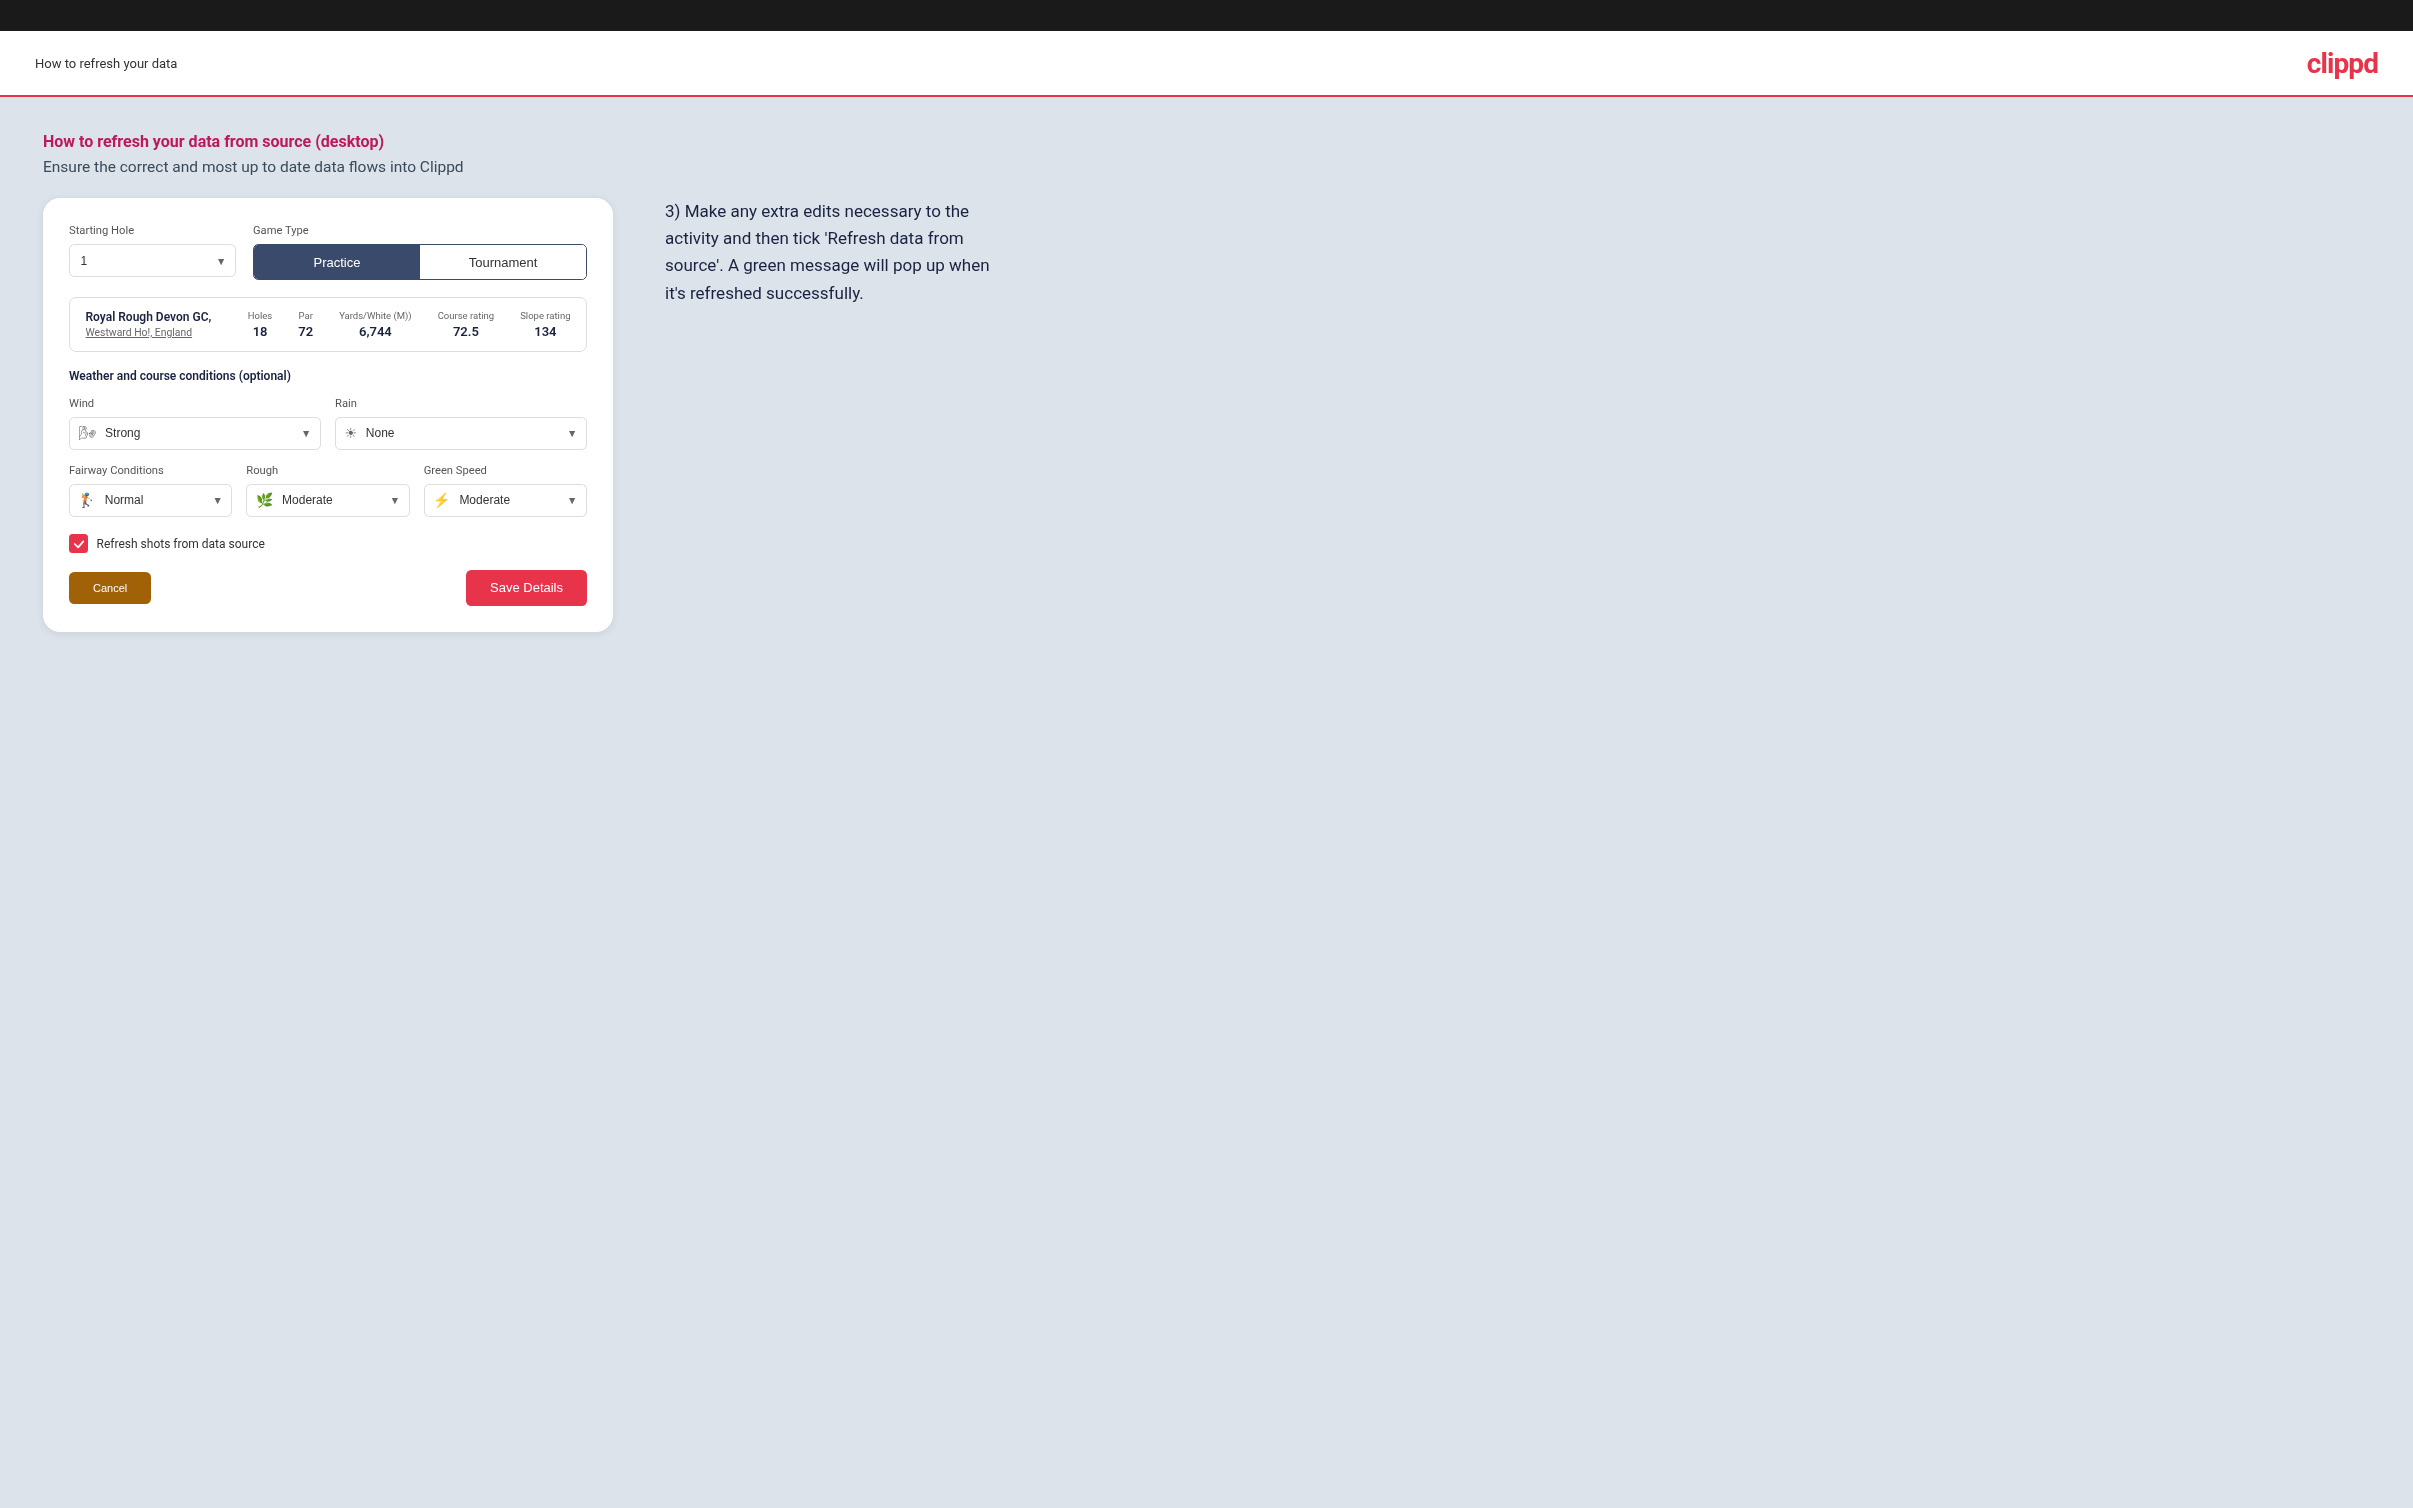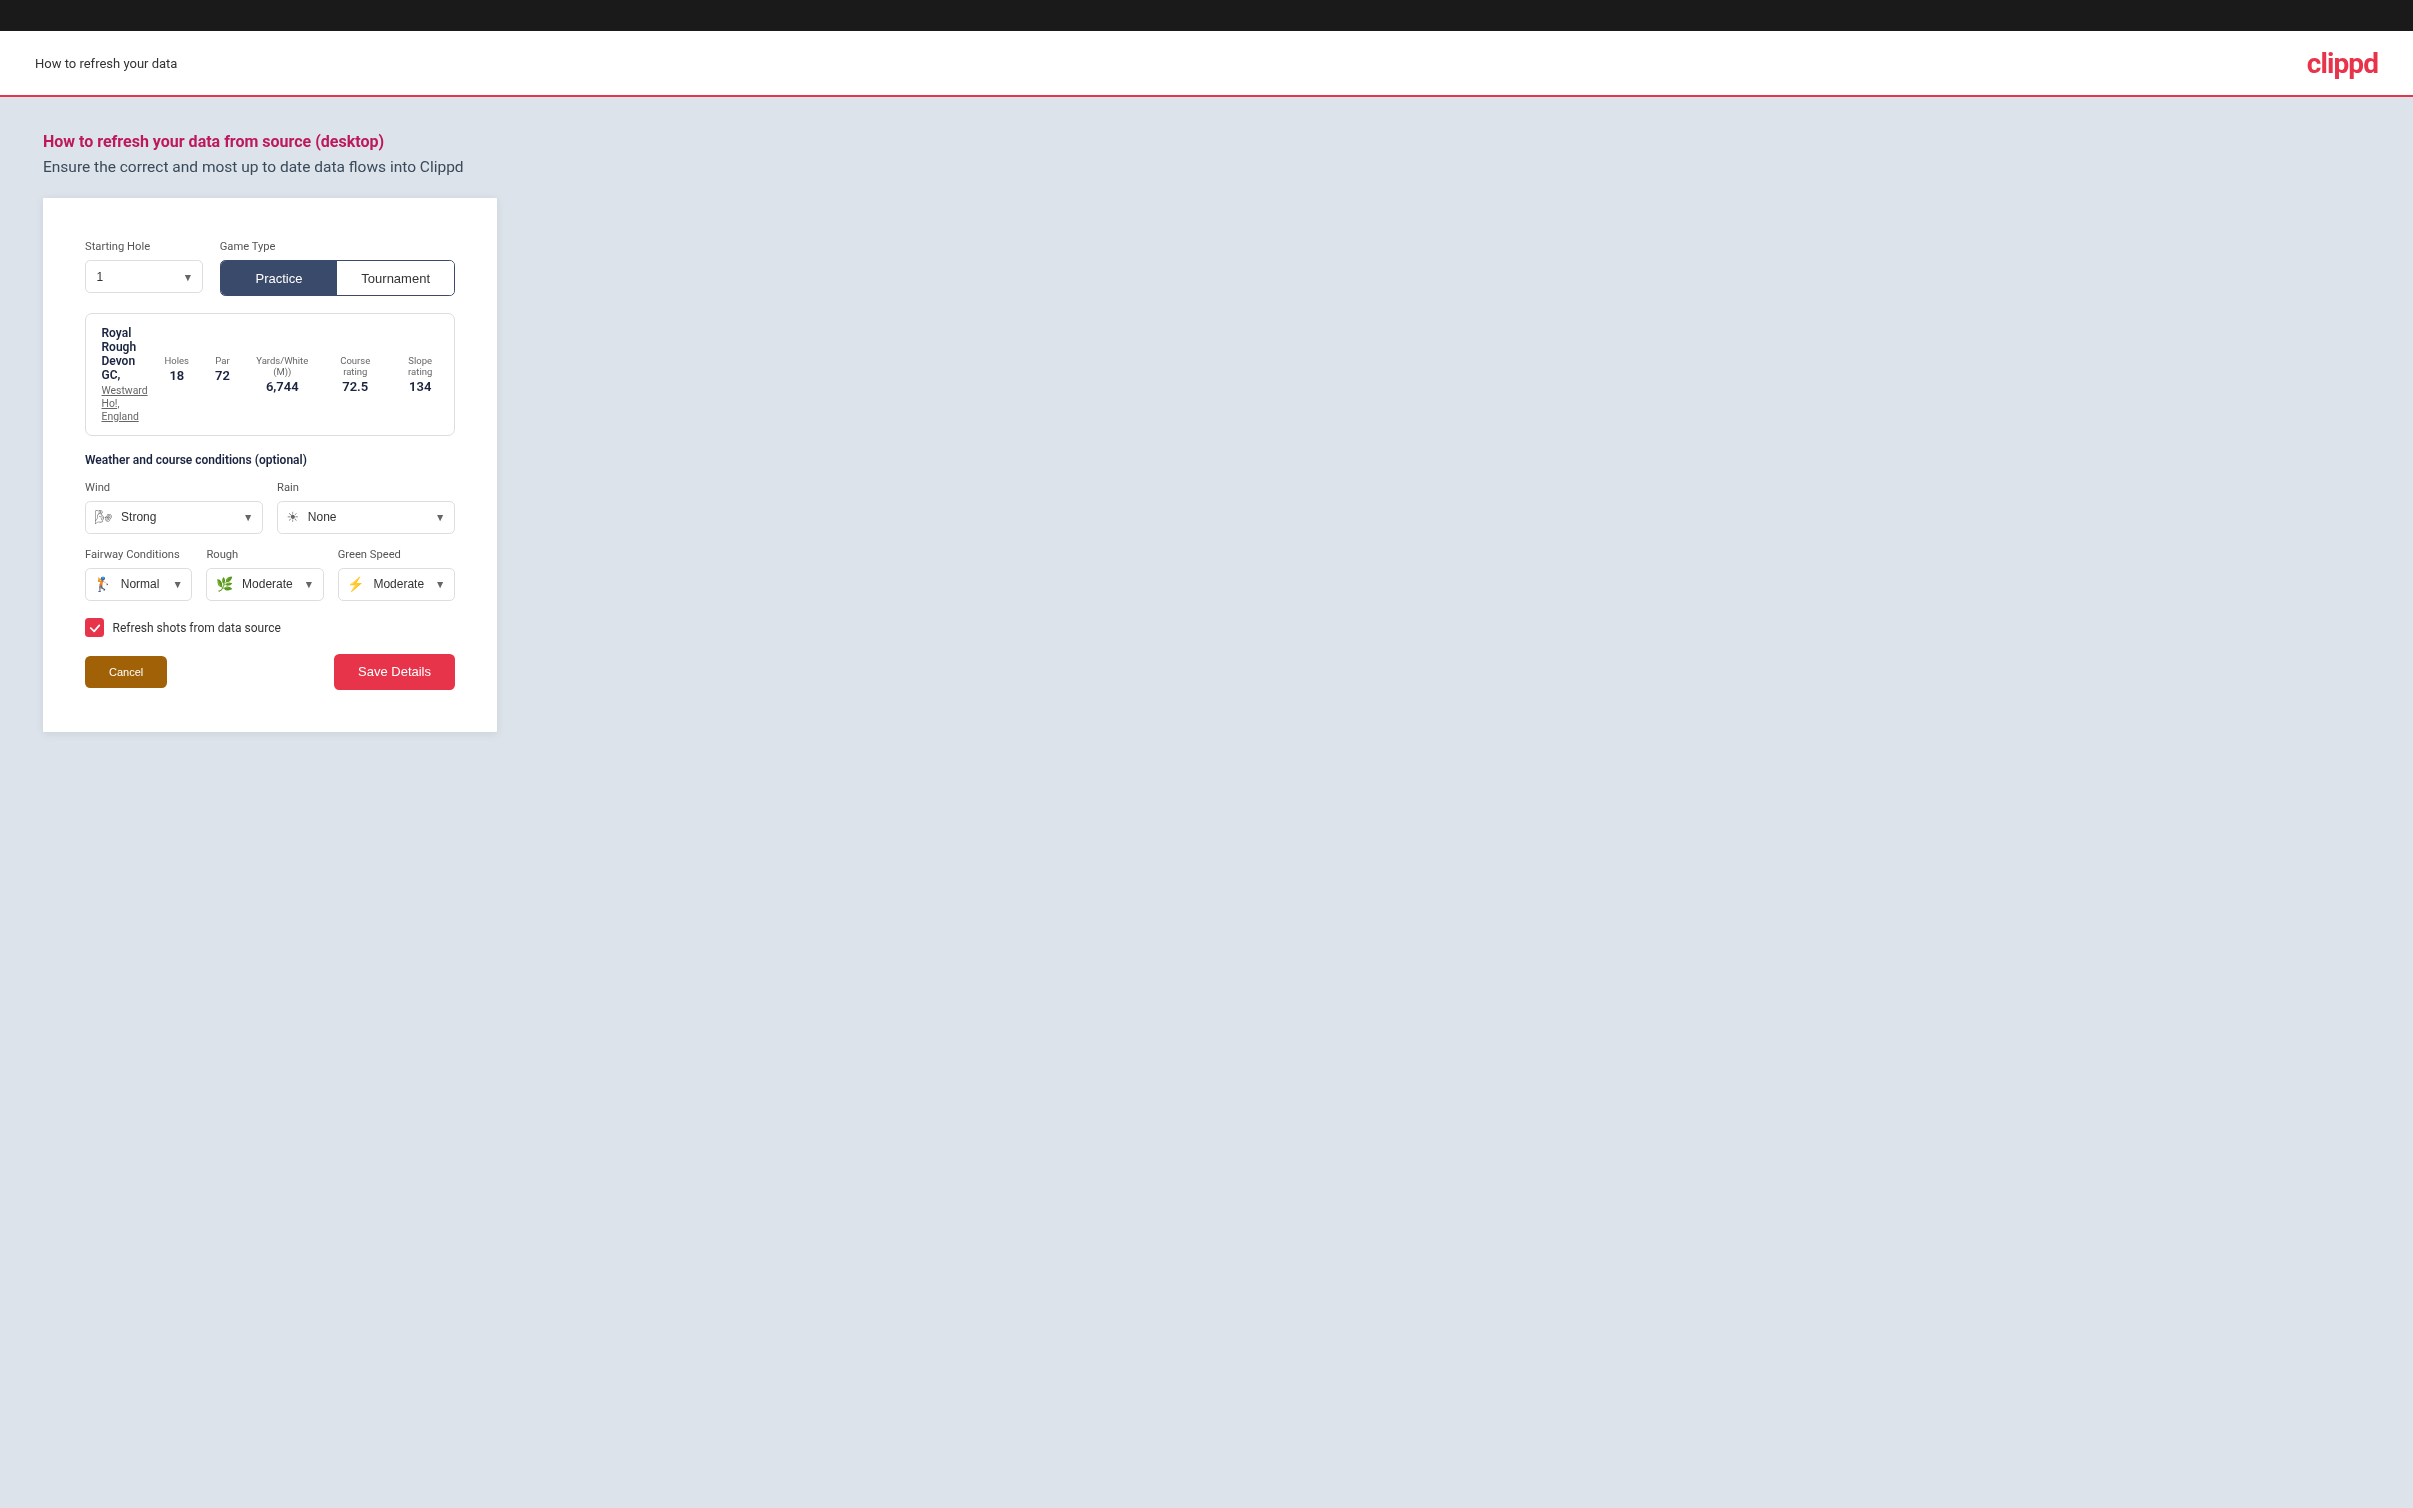--- a/index.html
+++ b/index.html
@@ -46,23 +46,23 @@
       color: #3a4a5a;
       margin-bottom: 22px;
     }
     .content-area {
       display: flex;
       gap: 52px;
       align-items: flex-start;
     }
     .form-card {
       background: #fff;
-      border-radius: 1px;
-      padding: 42px;
-      width: 454px;
+      border-radius: 17px;
+      padding: 26px;
+      width: 570px;
       box-shadow: 0 1.7px 8.6px rgba(0,0,0,0.08);
     }
     .form-row {
       display: flex;
       gap: 17px;
       margin-bottom: 17px;
     }
     .form-group {
       flex: 1;
     }
@@ -403,16 +403,19 @@
         <span class="checkbox-label">Refresh shots from data source</span>
       </div>
 
       <div class="button-row">
         <button class="btn-cancel">Cancel</button>
         <button class="btn-save">Save Details</button>
       </div>
 
     </div>
 
+    <div class="instruction-panel">
+      <p class="instruction-text">3) Make any extra edits necessary to the activity and then tick 'Refresh data from source'. A green message will pop up when it's refreshed successfully.</p>
+    </div>
 
   </div>
 </div>
 
 
 </body></html>

